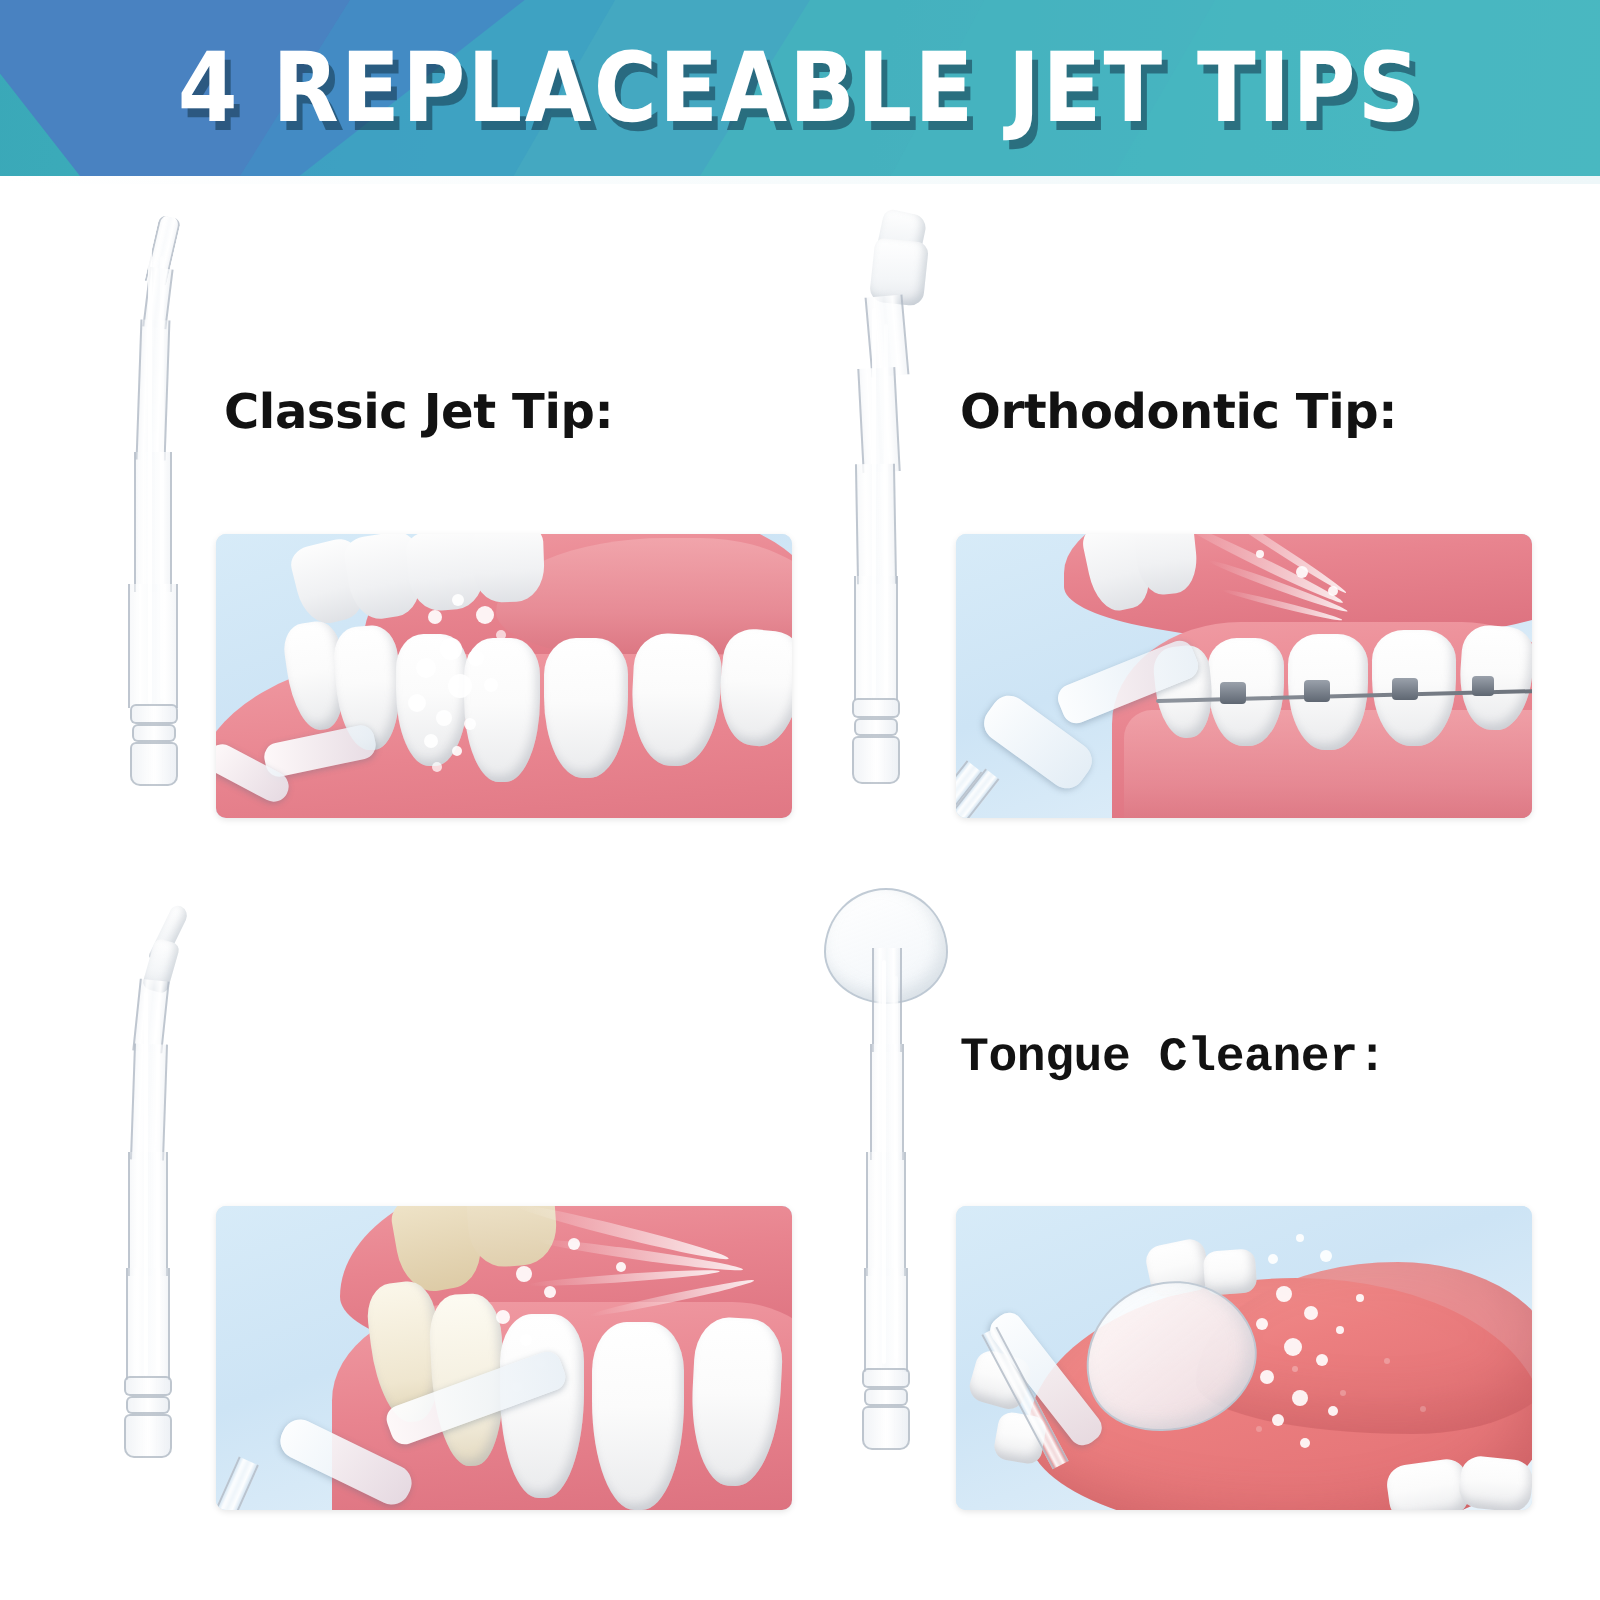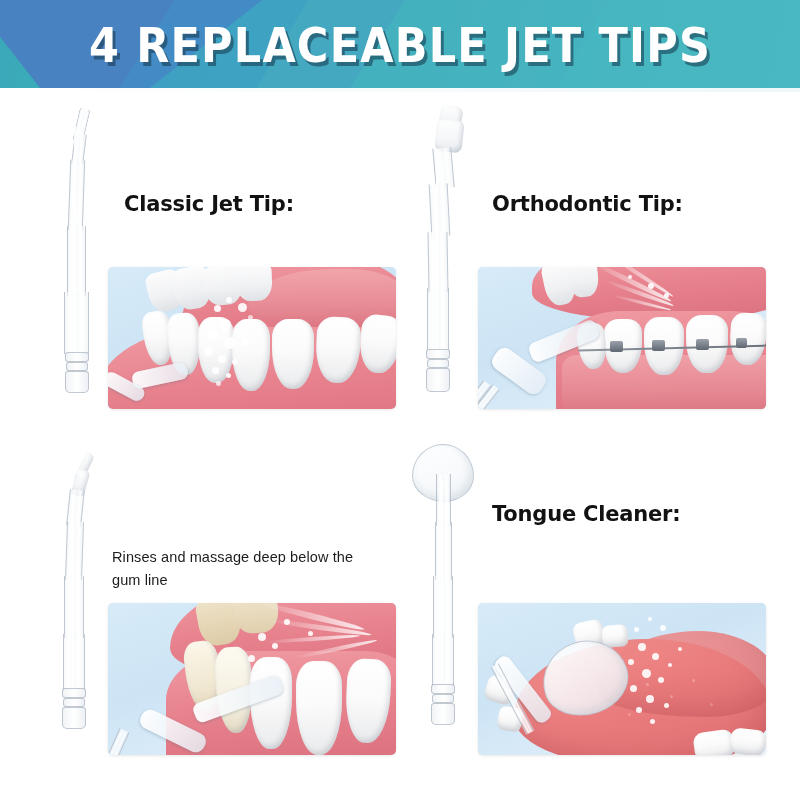--- a/index.html
+++ b/index.html
@@ -62,25 +62,24 @@
   .quad { position:absolute; }
   #quad-0 { left:22px;  top:104px; width:380px; height:318px; }
   #quad-1 { left:398px; top:104px; width:392px; height:318px; }
   #quad-2 { left:22px;  top:438px; width:380px; height:340px; }
   #quad-3 { left:392px; top:438px; width:398px; height:340px; }
 
   .head-title {
     position:absolute;
     font-family:"DejaVu Sans", sans-serif;
     font-weight:bold;
-    font-size:21px;
+    font-size:24px;
     color:#121212;
     letter-spacing:-0.2px;
     white-space:nowrap;
-    margin-left:12px;
   }
   .head-sub {
     position:absolute;
     font-family:"Liberation Sans", sans-serif;
     font-size:14.5px;
     color:#1d1d1d;
     line-height:1.62;
     letter-spacing:0.1px;
   }
 
@@ -339,21 +338,20 @@
     <div class="shaft" style="left:18px;top:124px;width:20px;height:62px;"></div>
     <div class="shaft" style="left:17px;top:182px;width:22px;height:56px;"></div>
     <div class="shaft-hi" style="left:26px;top:44px;width:2px;height:192px;opacity:0.9;"></div>
     <div class="shaft-hi" style="left:32px;top:52px;width:1.5px;height:182px;opacity:0.55;"></div>
 
     <div class="collar" style="left:16px;top:236px;width:24px;height:10px;"></div>
     <div class="collar" style="left:17px;top:246px;width:22px;height:9px;"></div>
     <div class="collar" style="left:16px;top:255px;width:24px;height:22px;border-radius:3px 3px 5px 5px;"></div>
   </div>
 
-  <div class="head-sub" style="left:90px;top:108px;width:272px;">Rinses and massage deep below the gum line</div>
 
   <div class="photo" id="photo-2">
     <div class="sky"></div>
 
     <div class="gum" style="left:62px;top:-18px;width:250px;height:96px;border-radius:42% 30% 55% 45%/66% 56% 44% 34%;"></div>
     <div class="gum" style="left:58px;top:48px;width:250px;height:112px;border-radius:28% 20% 0 0/44% 36% 0 0;"></div>
 
     <div class="tooth-back" style="left:90px;top:-6px;width:42px;height:48px;background:linear-gradient(178deg,#efe4c9,#ddcba6);transform:rotate(-10deg);"></div>
     <div class="tooth-back" style="left:126px;top:-12px;width:44px;height:42px;background:linear-gradient(178deg,#f0e6cd,#e0cfae);transform:rotate(-4deg);"></div>
 
@@ -393,21 +391,21 @@
     <div class="shaft" style="left:33px;top:132px;width:20px;height:62px;"></div>
     <div class="shaft" style="left:32px;top:190px;width:22px;height:52px;"></div>
     <div class="shaft-hi" style="left:41px;top:36px;width:2px;height:202px;opacity:0.9;"></div>
     <div class="shaft-hi" style="left:47px;top:44px;width:1.5px;height:192px;opacity:0.55;"></div>
 
     <div class="collar" style="left:31px;top:240px;width:24px;height:10px;"></div>
     <div class="collar" style="left:32px;top:250px;width:22px;height:9px;"></div>
     <div class="collar" style="left:31px;top:259px;width:24px;height:22px;border-radius:3px 3px 5px 5px;"></div>
   </div>
 
-  <div class="head-title" style="left:88px;top:64px;">Tongue Cleaner:</div>
+  <div class="head-title" style="left:88px;top:78px;font-family:Liberation Mono, monospace;">Tongue Cleaner:</div>
 
   <div class="photo" id="photo-3">
     <div class="sky"></div>
 
     <div class="tongue" style="left:36px;top:36px;width:258px;height:130px;"></div>
     <div class="tongue" style="left:120px;top:28px;width:180px;height:86px;opacity:0.85;border-radius:56% 44% 40% 60%/70% 60% 40% 30%;"></div>
 
     <div class="spray" style="left:168px;top:80px;width:3px;height:3px;background:rgba(255,255,255,0.28);"></div>
     <div class="spray" style="left:192px;top:92px;width:3px;height:3px;background:rgba(255,255,255,0.25);"></div>
     <div class="spray" style="left:214px;top:76px;width:3px;height:3px;background:rgba(255,255,255,0.25);"></div>

